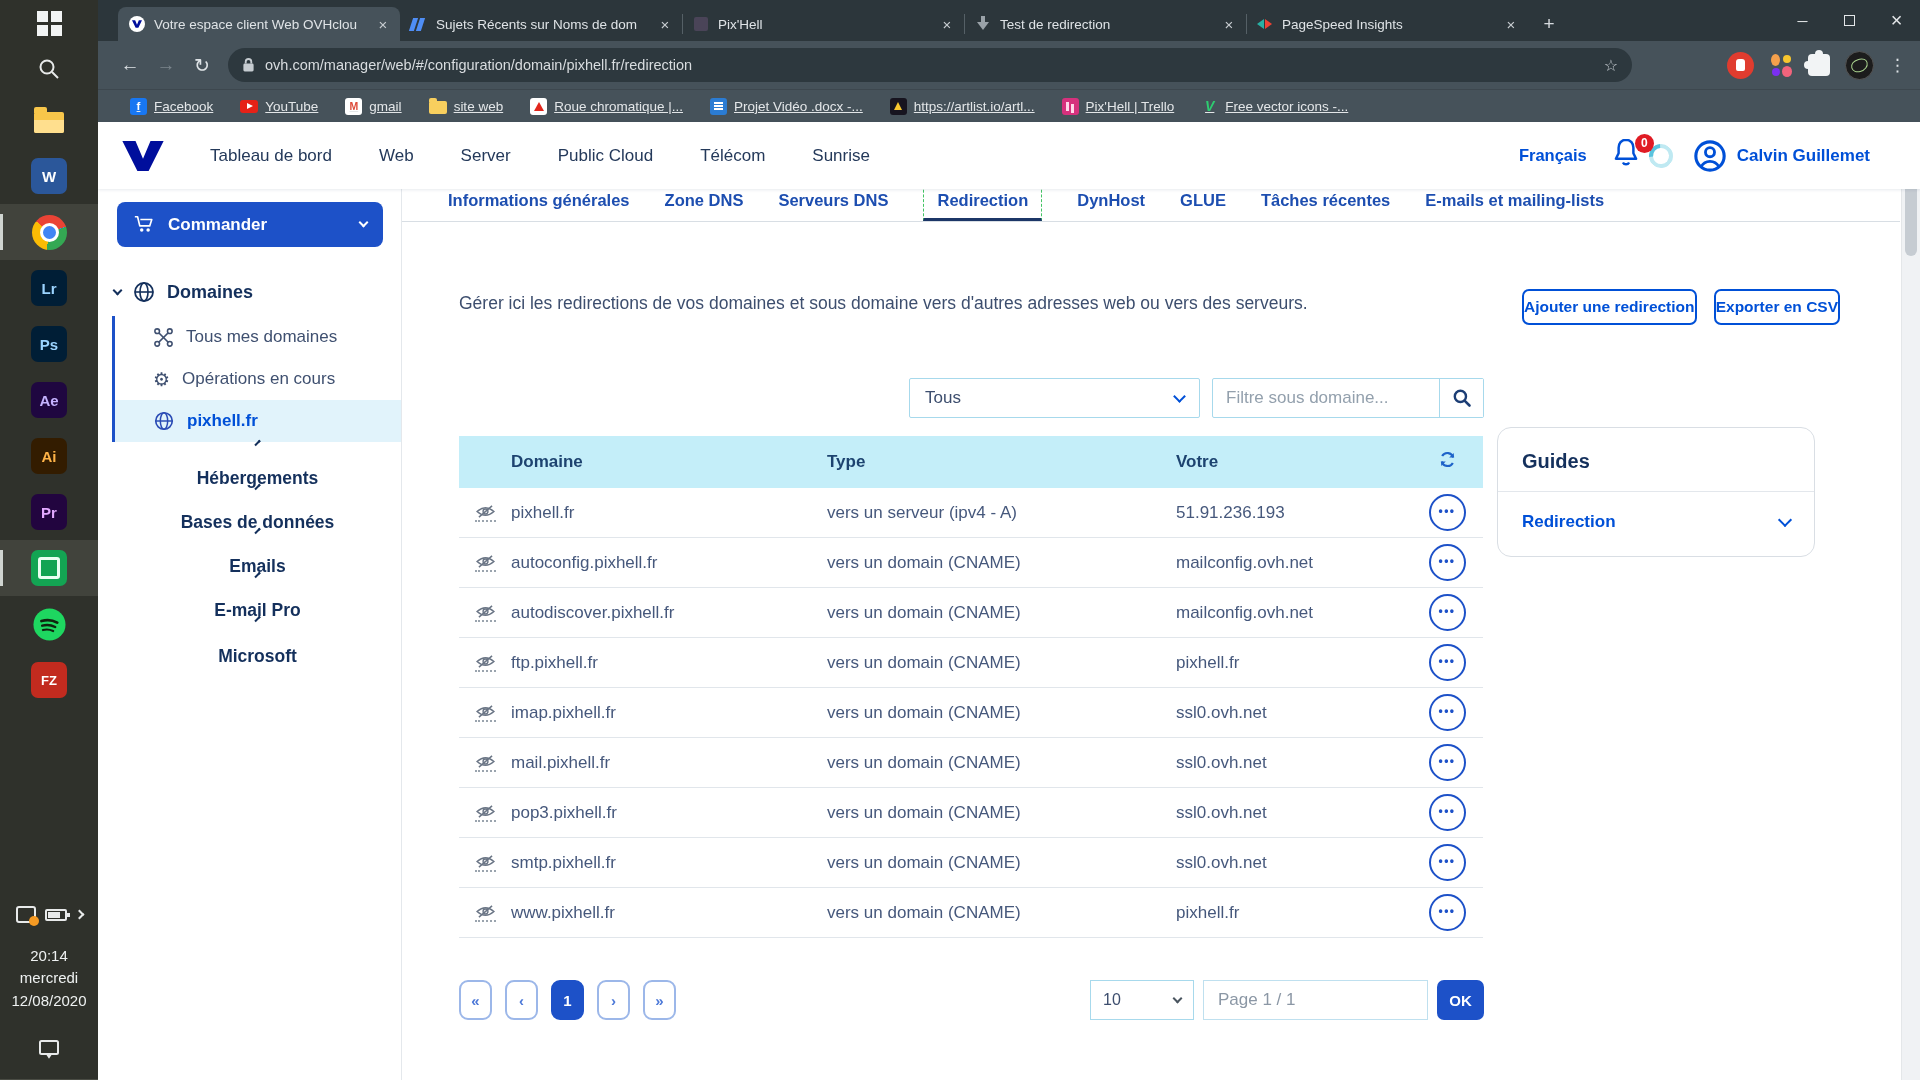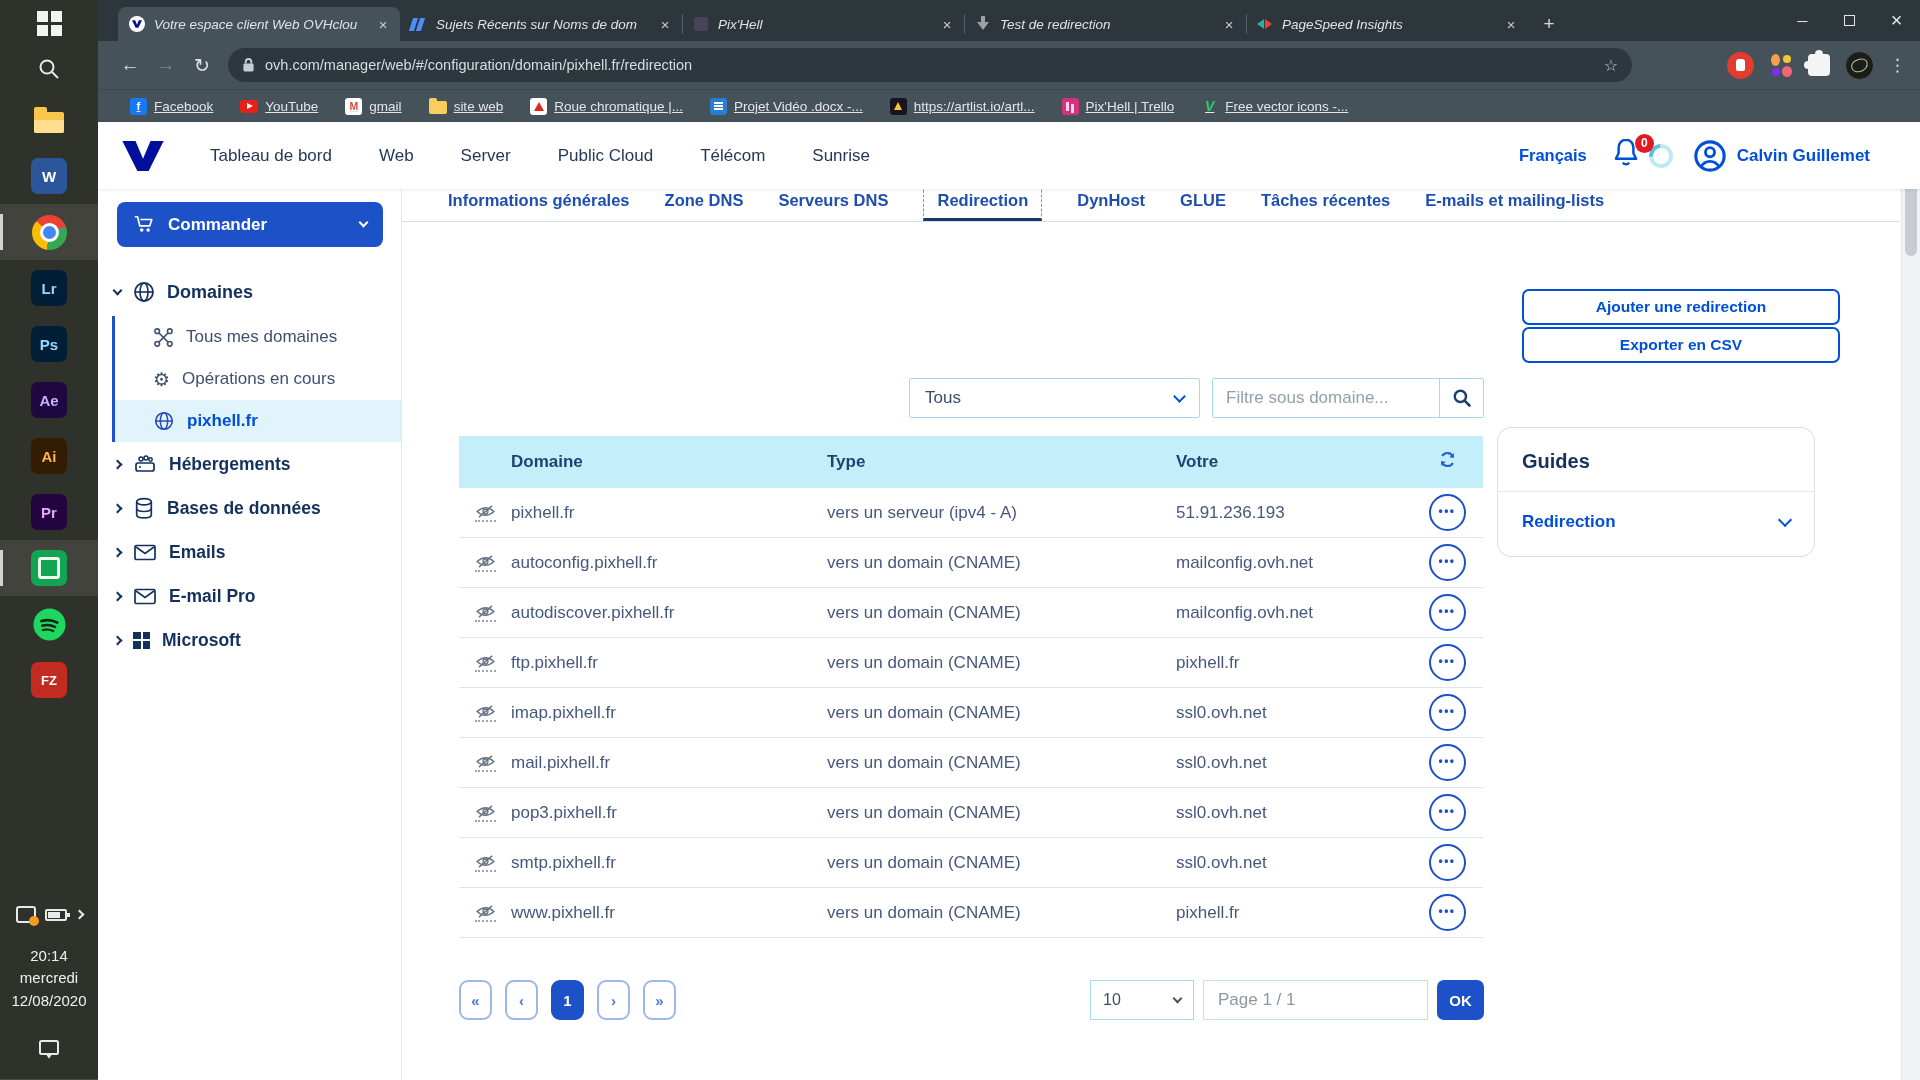--- a/index.html
+++ b/index.html
@@ -50,21 +50,21 @@
   .batt{position:relative;width:22px;height:12px;border:2px solid #e8eaea;border-radius:2px;}
   .batt::before{content:"";position:absolute;right:-5px;top:2px;width:3px;height:4px;background:#e8eaea;}
   .batt::after{content:"";position:absolute;left:1px;top:1px;bottom:1px;width:12px;background:#e8eaea;}
   .clock{color:#eef1f1;font-size:15px;text-align:center;line-height:1.5;padding:8px 0 6px;}
   .notifzone{height:62px;display:grid;place-items:center;width:98px;border-bottom:1px solid #4a4c44;}
 
   
   .browser{position:absolute;left:98px;top:0;right:0;height:122px;background:var(--frame);}
   .tabstrip{position:relative;height:41px;display:flex;align-items:flex-end;padding-left:20px;}
   .tab{width:282px;height:34px;display:flex;align-items:center;gap:9px;padding:0 8px 0 11px;
-    color:var(--chrometext);font-size:13.5px;white-space:nowrap;position:relative;font-style:italic;}
+    color:var(--chrometext);font-size:13.5px;white-space:nowrap;position:relative;}
   .tab.active{background:var(--bar);border-radius:8px 8px 0 0;}
   .tab.sep::before{content:"";position:absolute;left:0;top:7px;bottom:7px;width:1px;background:#556066;}
   .tab-title{flex:1;overflow:hidden;}
   .tab-x{color:#c9ced2;font-size:15px;width:18px;text-align:center;flex:0 0 auto;}
   .fav{width:16px;height:16px;flex:0 0 auto;display:grid;place-items:center;}
   .fav-ovh{background:#fff;border-radius:50%;}
   .fav-ovh svg{width:10px;height:8px;}
   .fav-forum{display:flex;gap:2px;}
   .fav-forum i{width:5px;height:13px;background:#4f8ef5;transform:skewX(-18deg);}
   .fav-dark{width:14px;height:14px;background:#4a4458;border-radius:2px;}
@@ -146,37 +146,37 @@
   .cmdbtn{margin:0 19px;height:45px;background:var(--primary);border:none;border-radius:8px;color:#fff;
     font-weight:700;font-size:17px;display:flex;align-items:center;gap:13px;padding:0 16px;width:266px;
     font-family:inherit;}
   .cmdbtn .cv{color:#fff;margin-left:auto;}
   .sec-dom{margin-top:27px;height:36px;display:flex;align-items:center;gap:11px;padding-left:16px;
     color:var(--navy);font-weight:700;font-size:18px;}
   .group{border-left:3px solid var(--primary);margin-left:14px;margin-top:6px;}
   .g-item{height:42px;display:flex;align-items:center;gap:12px;padding-left:38px;color:var(--body);font-size:17px;}
   .g-item.active{background:#e1f3fb;color:var(--accent);font-weight:600;}
   .s-row{height:44px;display:flex;align-items:center;gap:12px;padding-left:16px;
-    color:var(--navy);font-weight:700;font-size:17.5px;}
+    color:var(--navy);font-weight:700;font-size:17.5px;flex-direction:column;}
   .cv{display:inline-block;width:9px;height:9px;border-right:2.2px solid currentColor;border-bottom:2.2px solid currentColor;}
   .cv.down{transform:rotate(45deg);margin-top:-4px;}
   .cv.right{transform:rotate(-45deg);}
   .cv.sm{width:7px;height:7px;}
   .navychev{color:var(--navy);}
   .ms-logo{width:17px;height:17px;display:grid;grid-template:1fr 1fr/1fr 1fr;gap:2px;}
   .ms-logo i{background:var(--navy);}
 
   .content{position:absolute;left:304px;top:67px;right:20px;bottom:0;background:#fff;}
   .tabnav{position:absolute;top:0;left:0;right:0;height:33px;border-bottom:1px solid #d8dee4;
     display:flex;align-items:flex-end;gap:35px;padding-left:46px;}
   .tabnav .ti{color:var(--tabblue);font-weight:600;font-size:16.5px;padding-bottom:11px;white-space:nowrap;}
   .tabnav .ti.active{border:1px dashed #43c463;border-bottom:3px solid #1c3667;
     padding:5px 13px 8px;margin-bottom:0;}
   .desc{position:absolute;top:104px;left:57px;width:1010px;font-size:17.5px;color:#3d4e6e;}
-  .actions{position:absolute;top:100px;left:1120px;width:318px;display:flex;flex-direction:column;gap:2px;justify-content:space-between;}
+  .actions{position:absolute;top:100px;left:1120px;width:318px;display:flex;flex-direction:row;gap:2px;justify-content:space-between;}
   .btn-outline{height:36px;border:2px solid var(--accent);border-radius:7px;background:#fff;color:var(--accent);
     font-weight:700;font-size:15.5px;display:grid;place-items:center;font-family:inherit;}
   .filterrow{position:absolute;top:189px;left:0;right:8px;height:40px;}
   .sel{position:absolute;left:507px;width:291px;height:40px;border:1px solid #a7d9ec;border-radius:2px;
     background:#fff;display:flex;align-items:center;padding:0 15px;font-size:17px;color:#3d4e6e;}
   .sel .cv{color:var(--accent);margin-left:auto;}
   .searchbox{position:absolute;left:810px;width:272px;height:40px;border:1px solid #a7d9ec;border-radius:2px;
     background:#fff;display:flex;align-items:center;}
   .searchbox input{flex:1;min-width:0;border:none;outline:none;font-size:17px;color:#3d4e6e;padding:0 13px;font-family:inherit;}
   .searchbox input::placeholder{color:#93a0ad;}
@@ -546,20 +546,21 @@
         <span class="ti">Informations générales</span>
         <span class="ti">Zone DNS</span>
         <span class="ti">Serveurs DNS</span>
         <span class="ti active">Redirection</span>
         <span class="ti">DynHost</span>
         <span class="ti">GLUE</span>
         <span class="ti">Tâches récentes</span>
         <span class="ti">E-mails et mailing-lists</span>
       </div>
 
+      <p class="desc">Gérer ici les redirections de vos domaines et sous domaine vers d'autres adresses web ou vers des serveurs.</p>
 
       <div class="actions">
         <button class="btn-outline">Ajouter une redirection</button>
         <button class="btn-outline">Exporter en CSV</button>
       </div>
 
       <div class="filterrow">
         <div class="sel">
           <span>Tous</span>
           <span class="cv down"></span>

